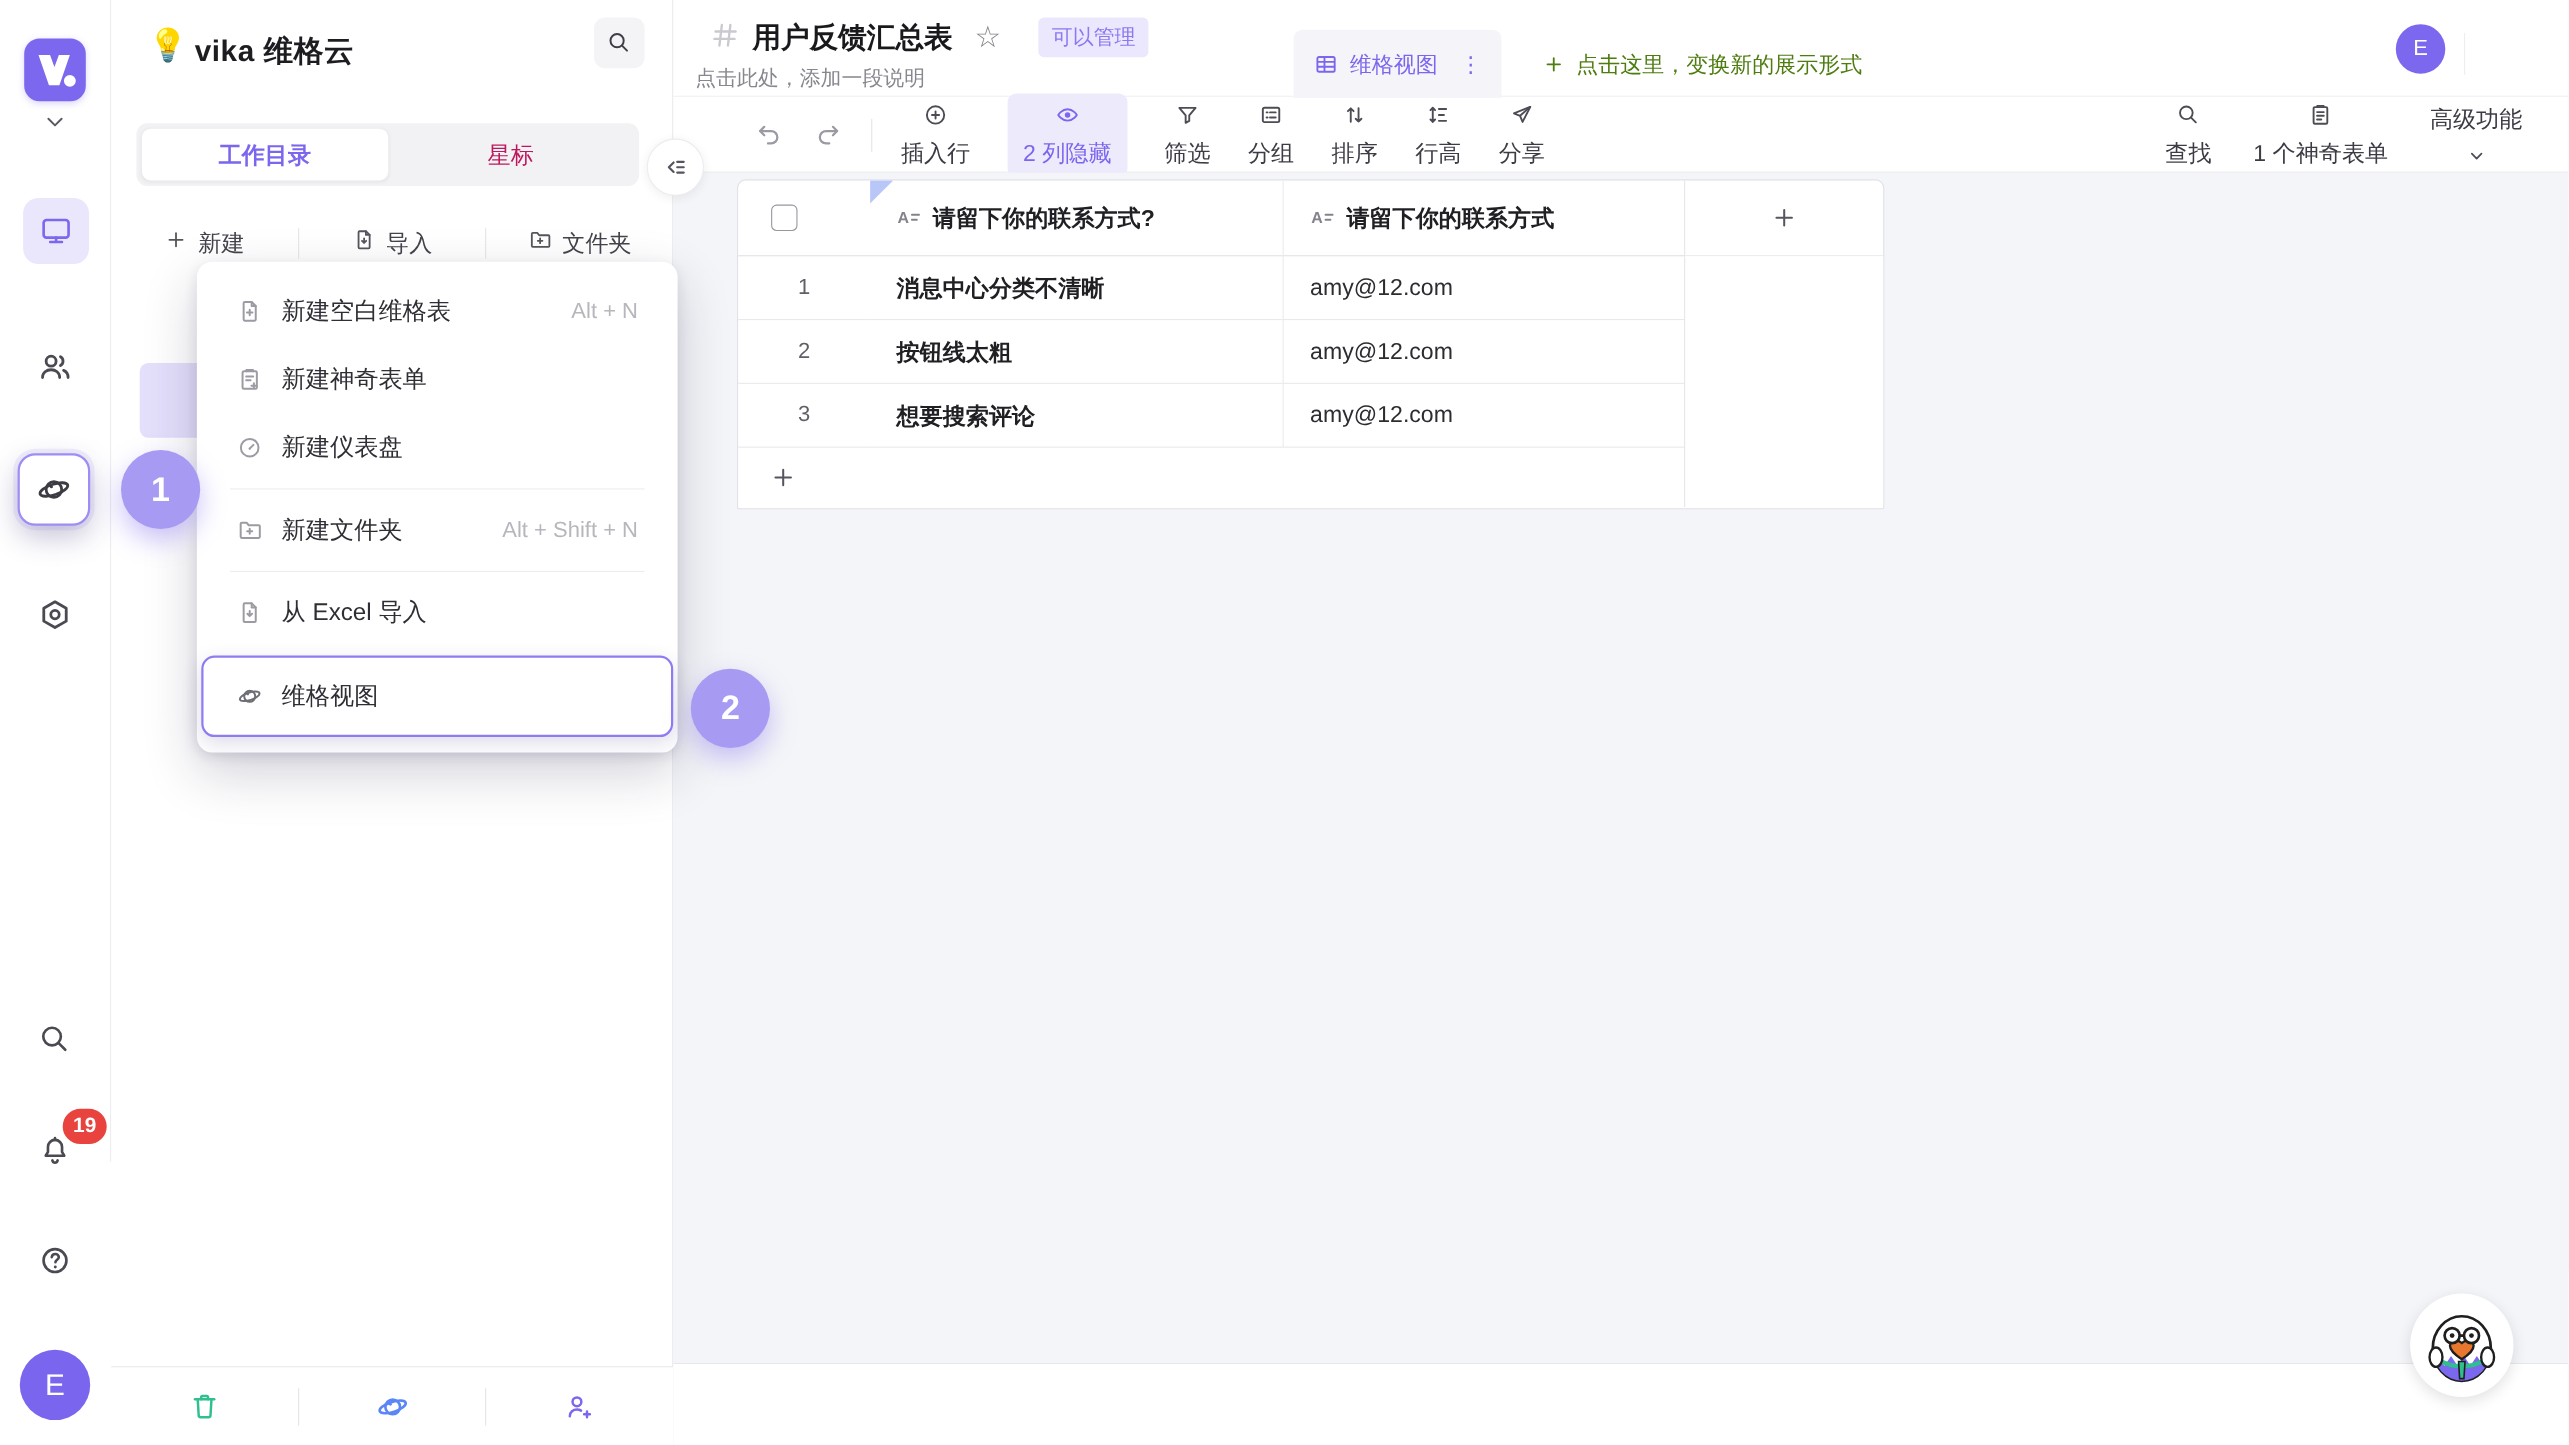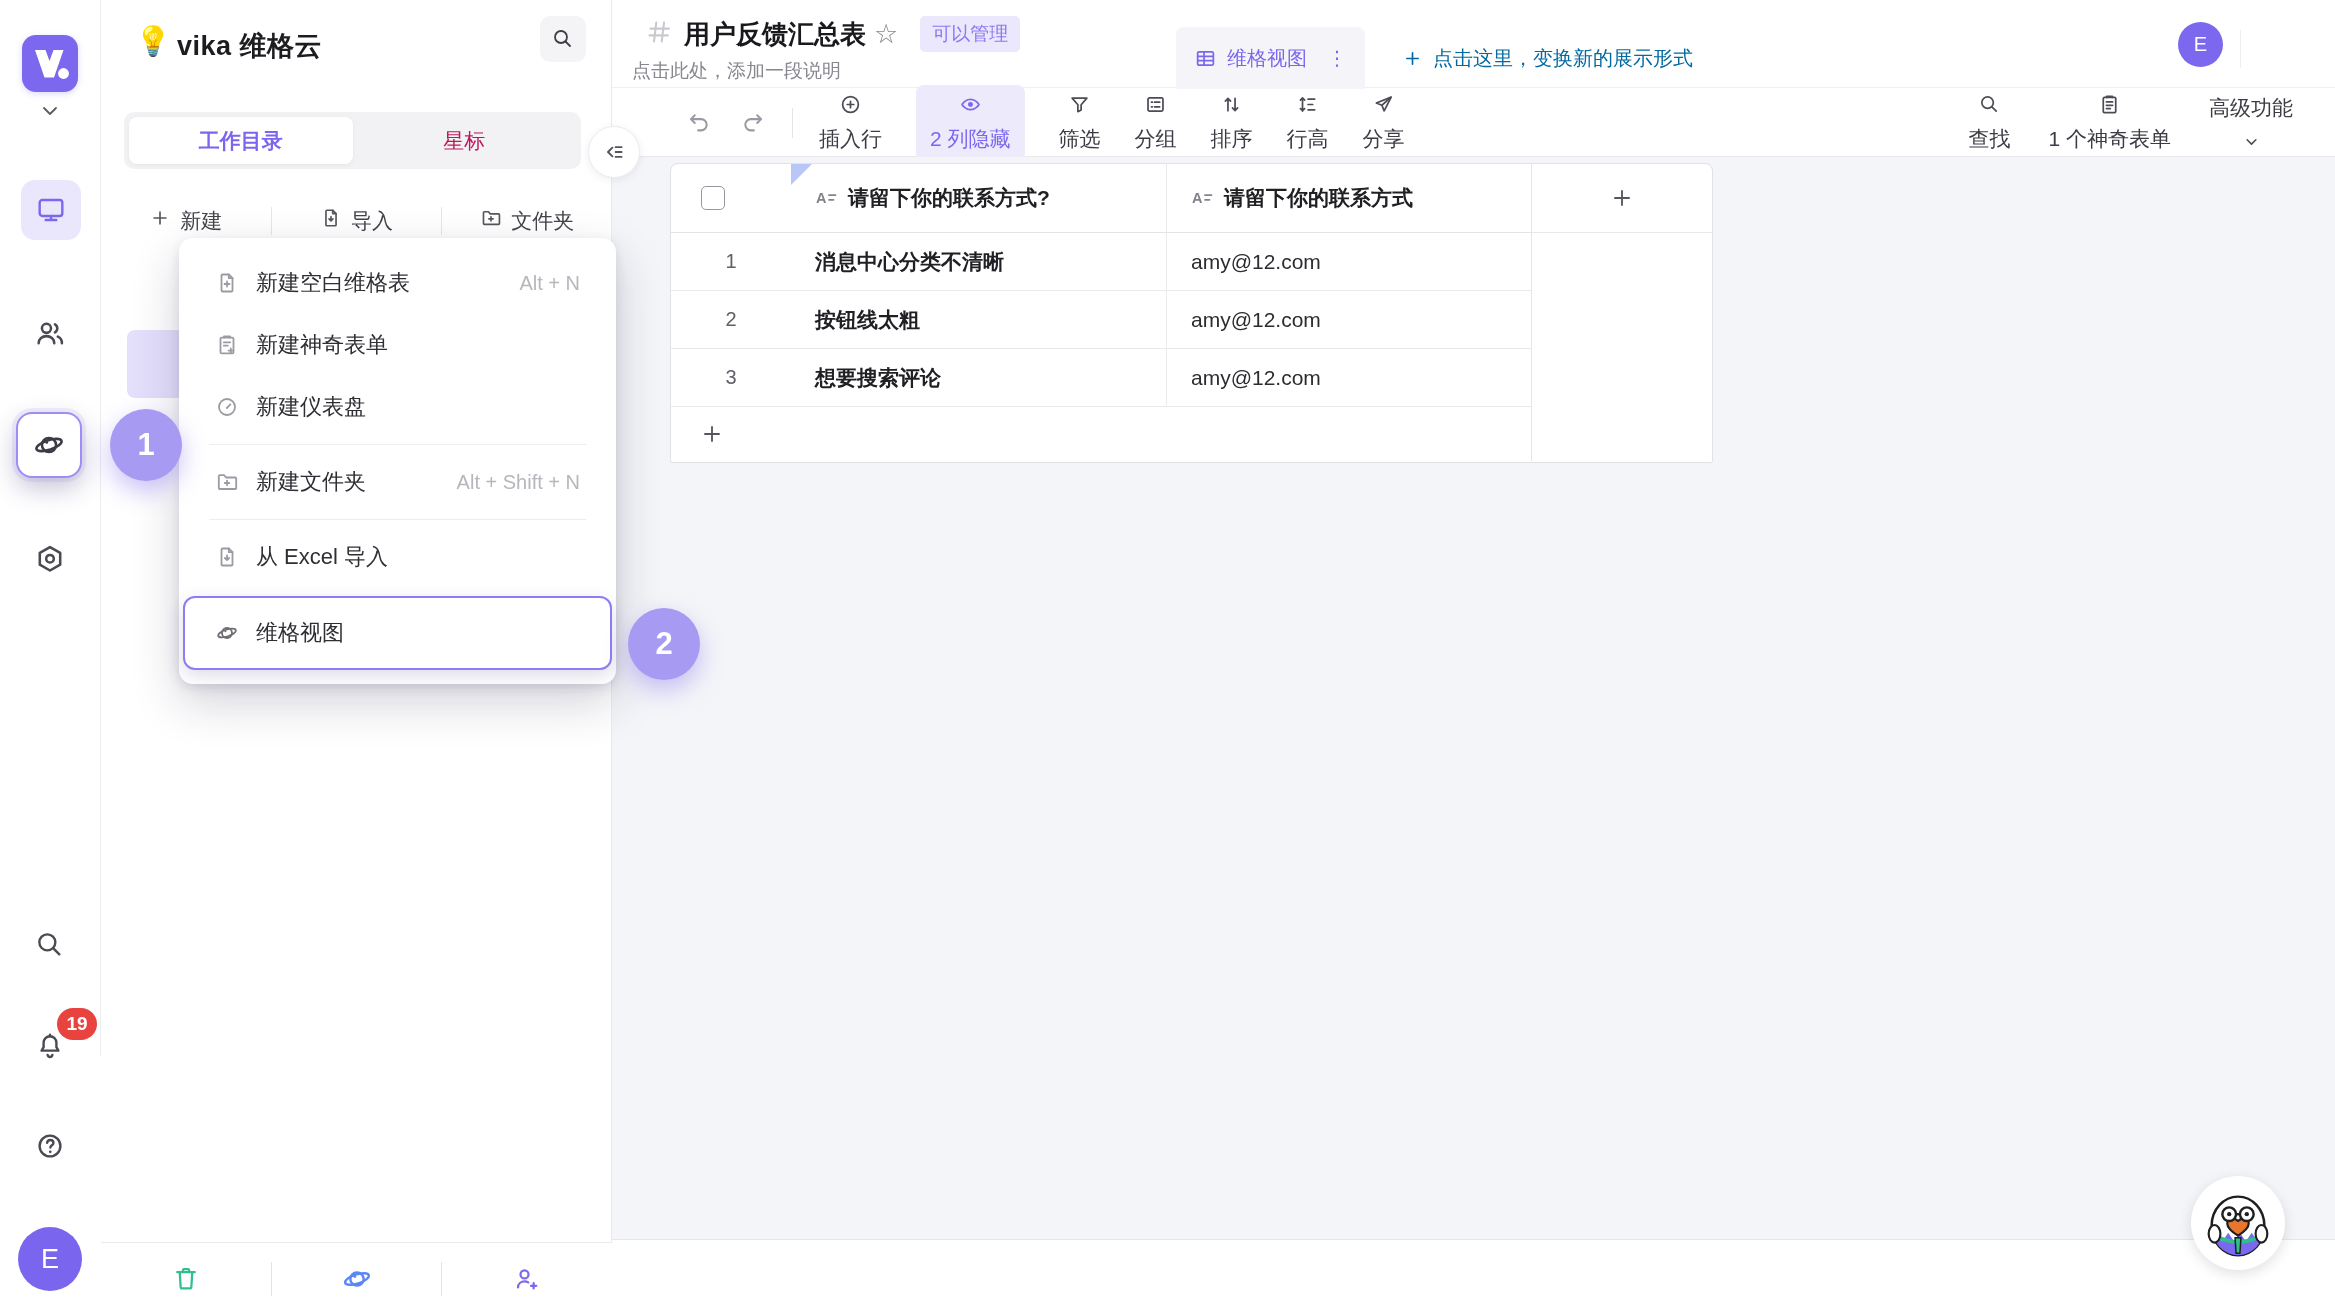--- a/index.html
+++ b/index.html
@@ -84,34 +84,34 @@
                  color:#fff; font-size:31px; font-weight:bold; display:flex; align-items:center;
                  justify-content:center; z-index:60; box-shadow:0 10px 24px rgba(122,102,238,.40); }
   .badge-1 { left:110px; top:409px; }
   .badge-2 { left:628px; top:608px; }
 
   
   .main { position:absolute; left:612px; top:0; width:1723px; height:1314px; background:#fff; }
   .title-row { position:absolute; left:0; top:0; width:1723px; height:88px; background:#fff;
                border-bottom:1px solid #f0f0f3; }
   .doc-hash { position:absolute; left:32px; top:17px; color:#c9c9cf; }
-  .doc-title-line { position:absolute; left:72px; top:16px; display:flex; align-items:center; }
+  .doc-title-line { position:absolute; left:72px; top:16px; display:flex; align-items:center;gap:12px; }
   .doc-title { font-size:26px; font-weight:bold; color:#19191d; }
   .doc-star { font-size:27px; color:#86868e; margin-left:8px; cursor:pointer; }
   .doc-perm { margin-left:22px; background:#ebe7fd; color:#8a79f0; font-size:19px; padding:5px 12px;
               border-radius:5px; }
   .doc-desc { position:absolute; left:20px; top:58px; font-size:19px; color:#87878f; cursor:text; }
 
   .view-tab { position:absolute; left:564px; top:27px; height:62px; padding:0 18px; background:#f5f5f9;
               border-radius:8px 8px 0 0; display:flex; align-items:center; gap:10px; color:#7b67ee;
               cursor:pointer; z-index:2; }
   .view-tab-label { font-size:20px; }
   .view-tab-dots { font-size:20px; margin-left:10px; cursor:pointer; }
   .add-view { position:absolute; left:790px; top:27px; height:62px; display:flex; align-items:center;
-              gap:10px; color:#0369a1; font-size:20px; cursor:pointer; }
+              gap:10px; color:#4d7c0f; font-size:20px; cursor:pointer; }
   .hdr-avatar { position:absolute; right:112px; top:22px; width:45px; height:45px; border-radius:50%;
                 background:#7b68ee; color:#fff; font-size:20px; display:flex; align-items:center;
                 justify-content:center; cursor:pointer; }
   .hdr-vdiv { position:absolute; right:94px; top:30px; width:1px; height:38px; background:#ededf2; }
 
   
   .toolbar { position:absolute; left:0; top:89px; width:1723px; height:68px; background:#fff;
              border-bottom:1px solid #e9e9ed; display:flex; align-items:center; padding:0 42px 0 74px; }
   .tb-icon-btn { color:#9a9aa2; cursor:pointer; }
   .tb-icon-btn + .tb-icon-btn { margin-left:26px; }

